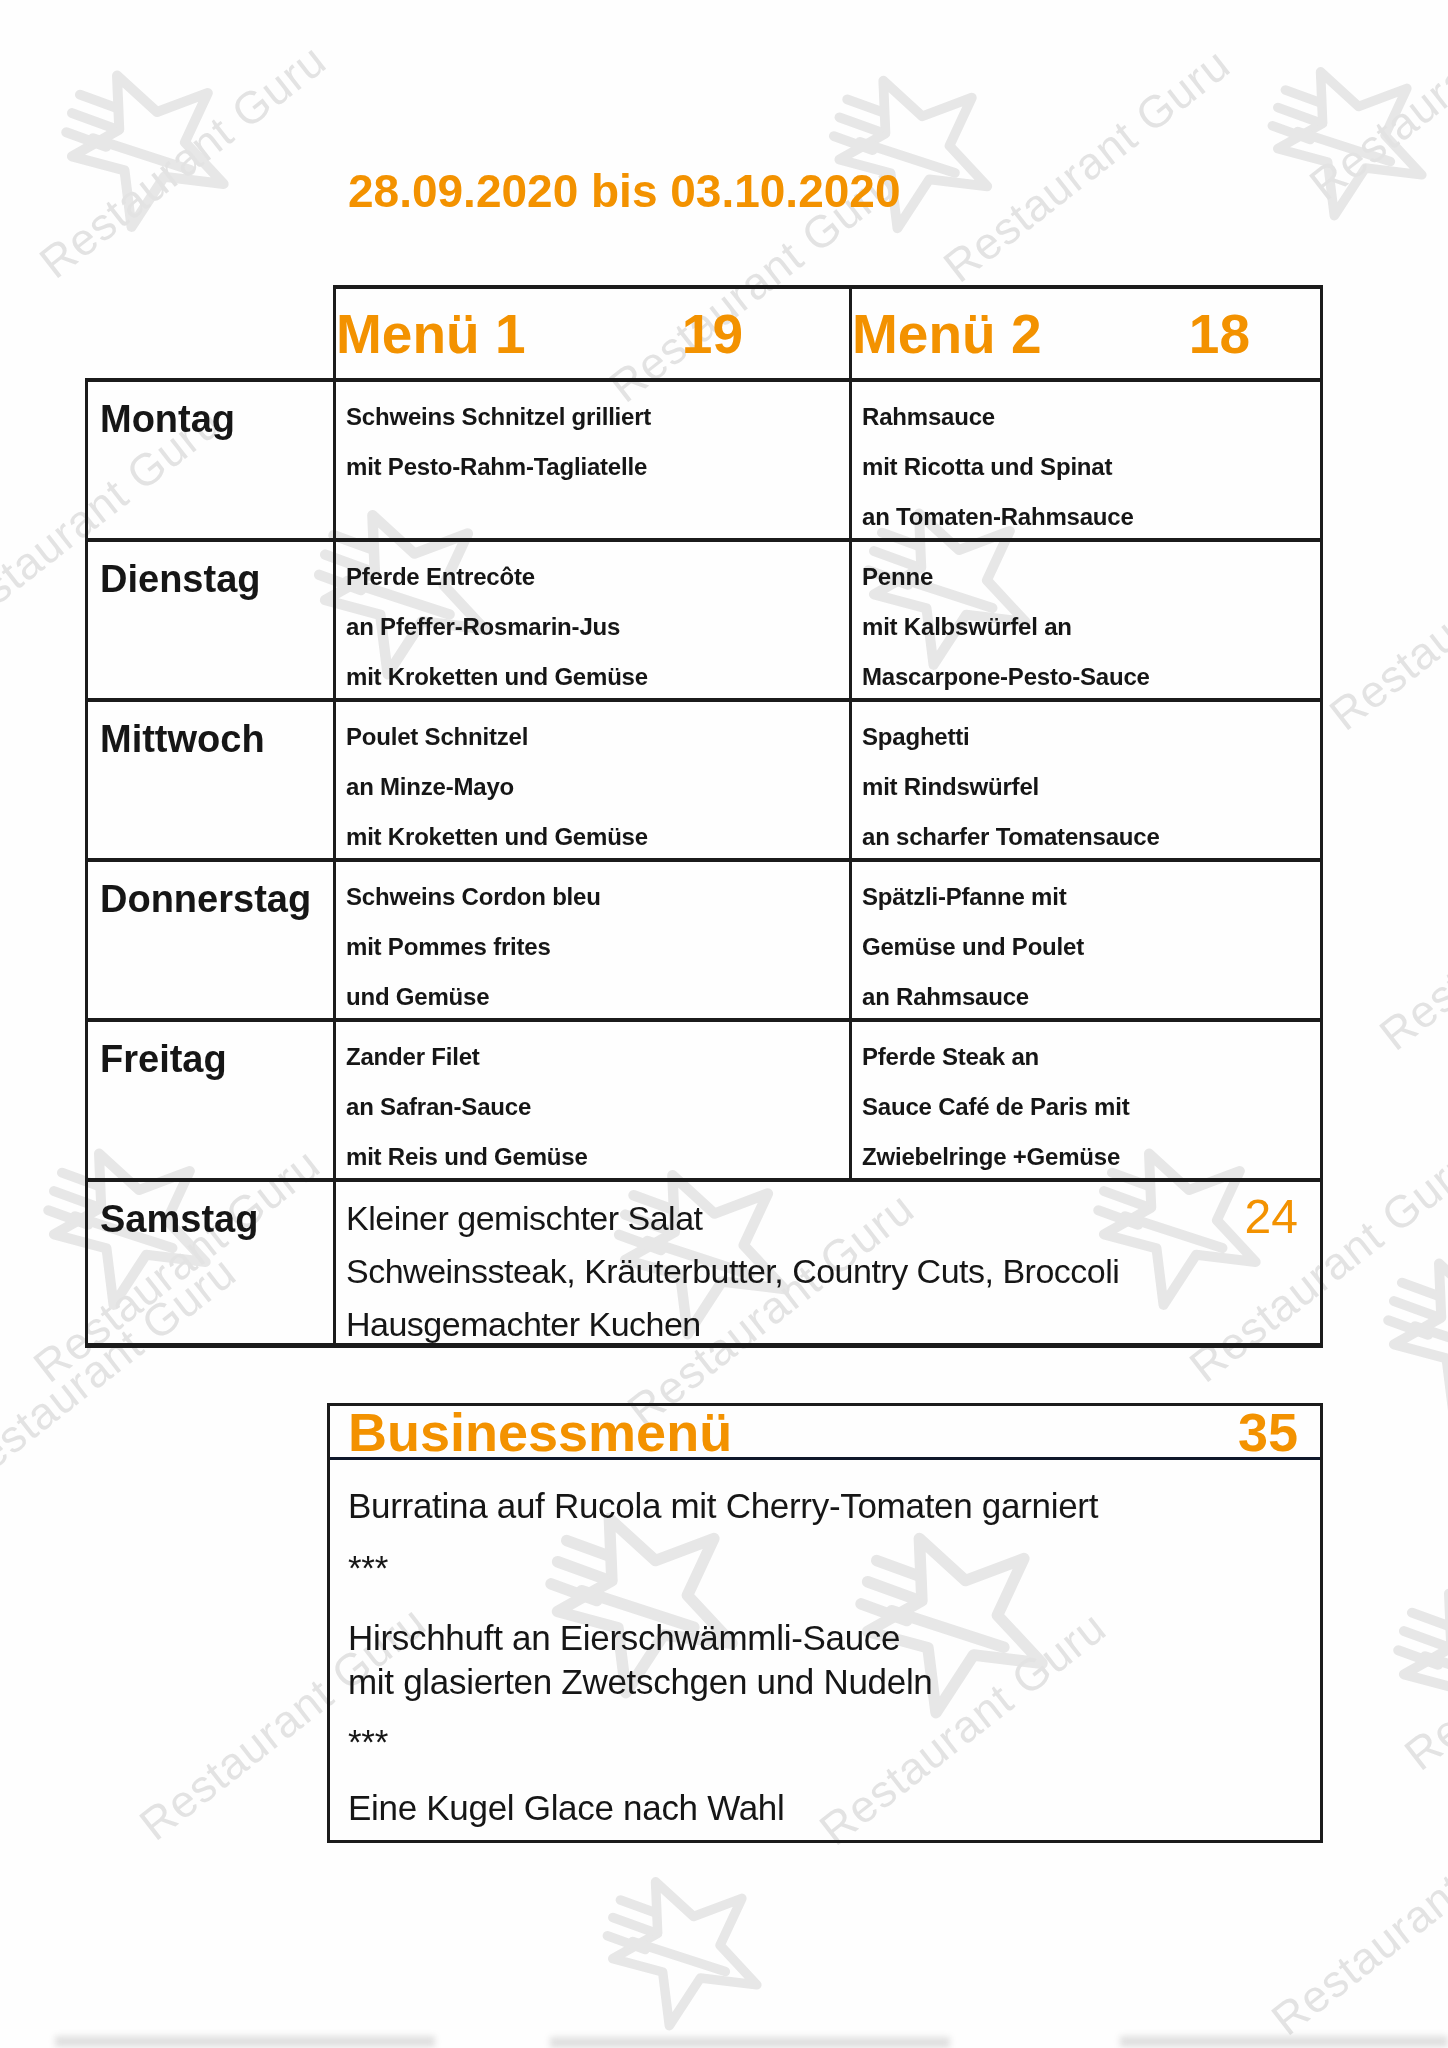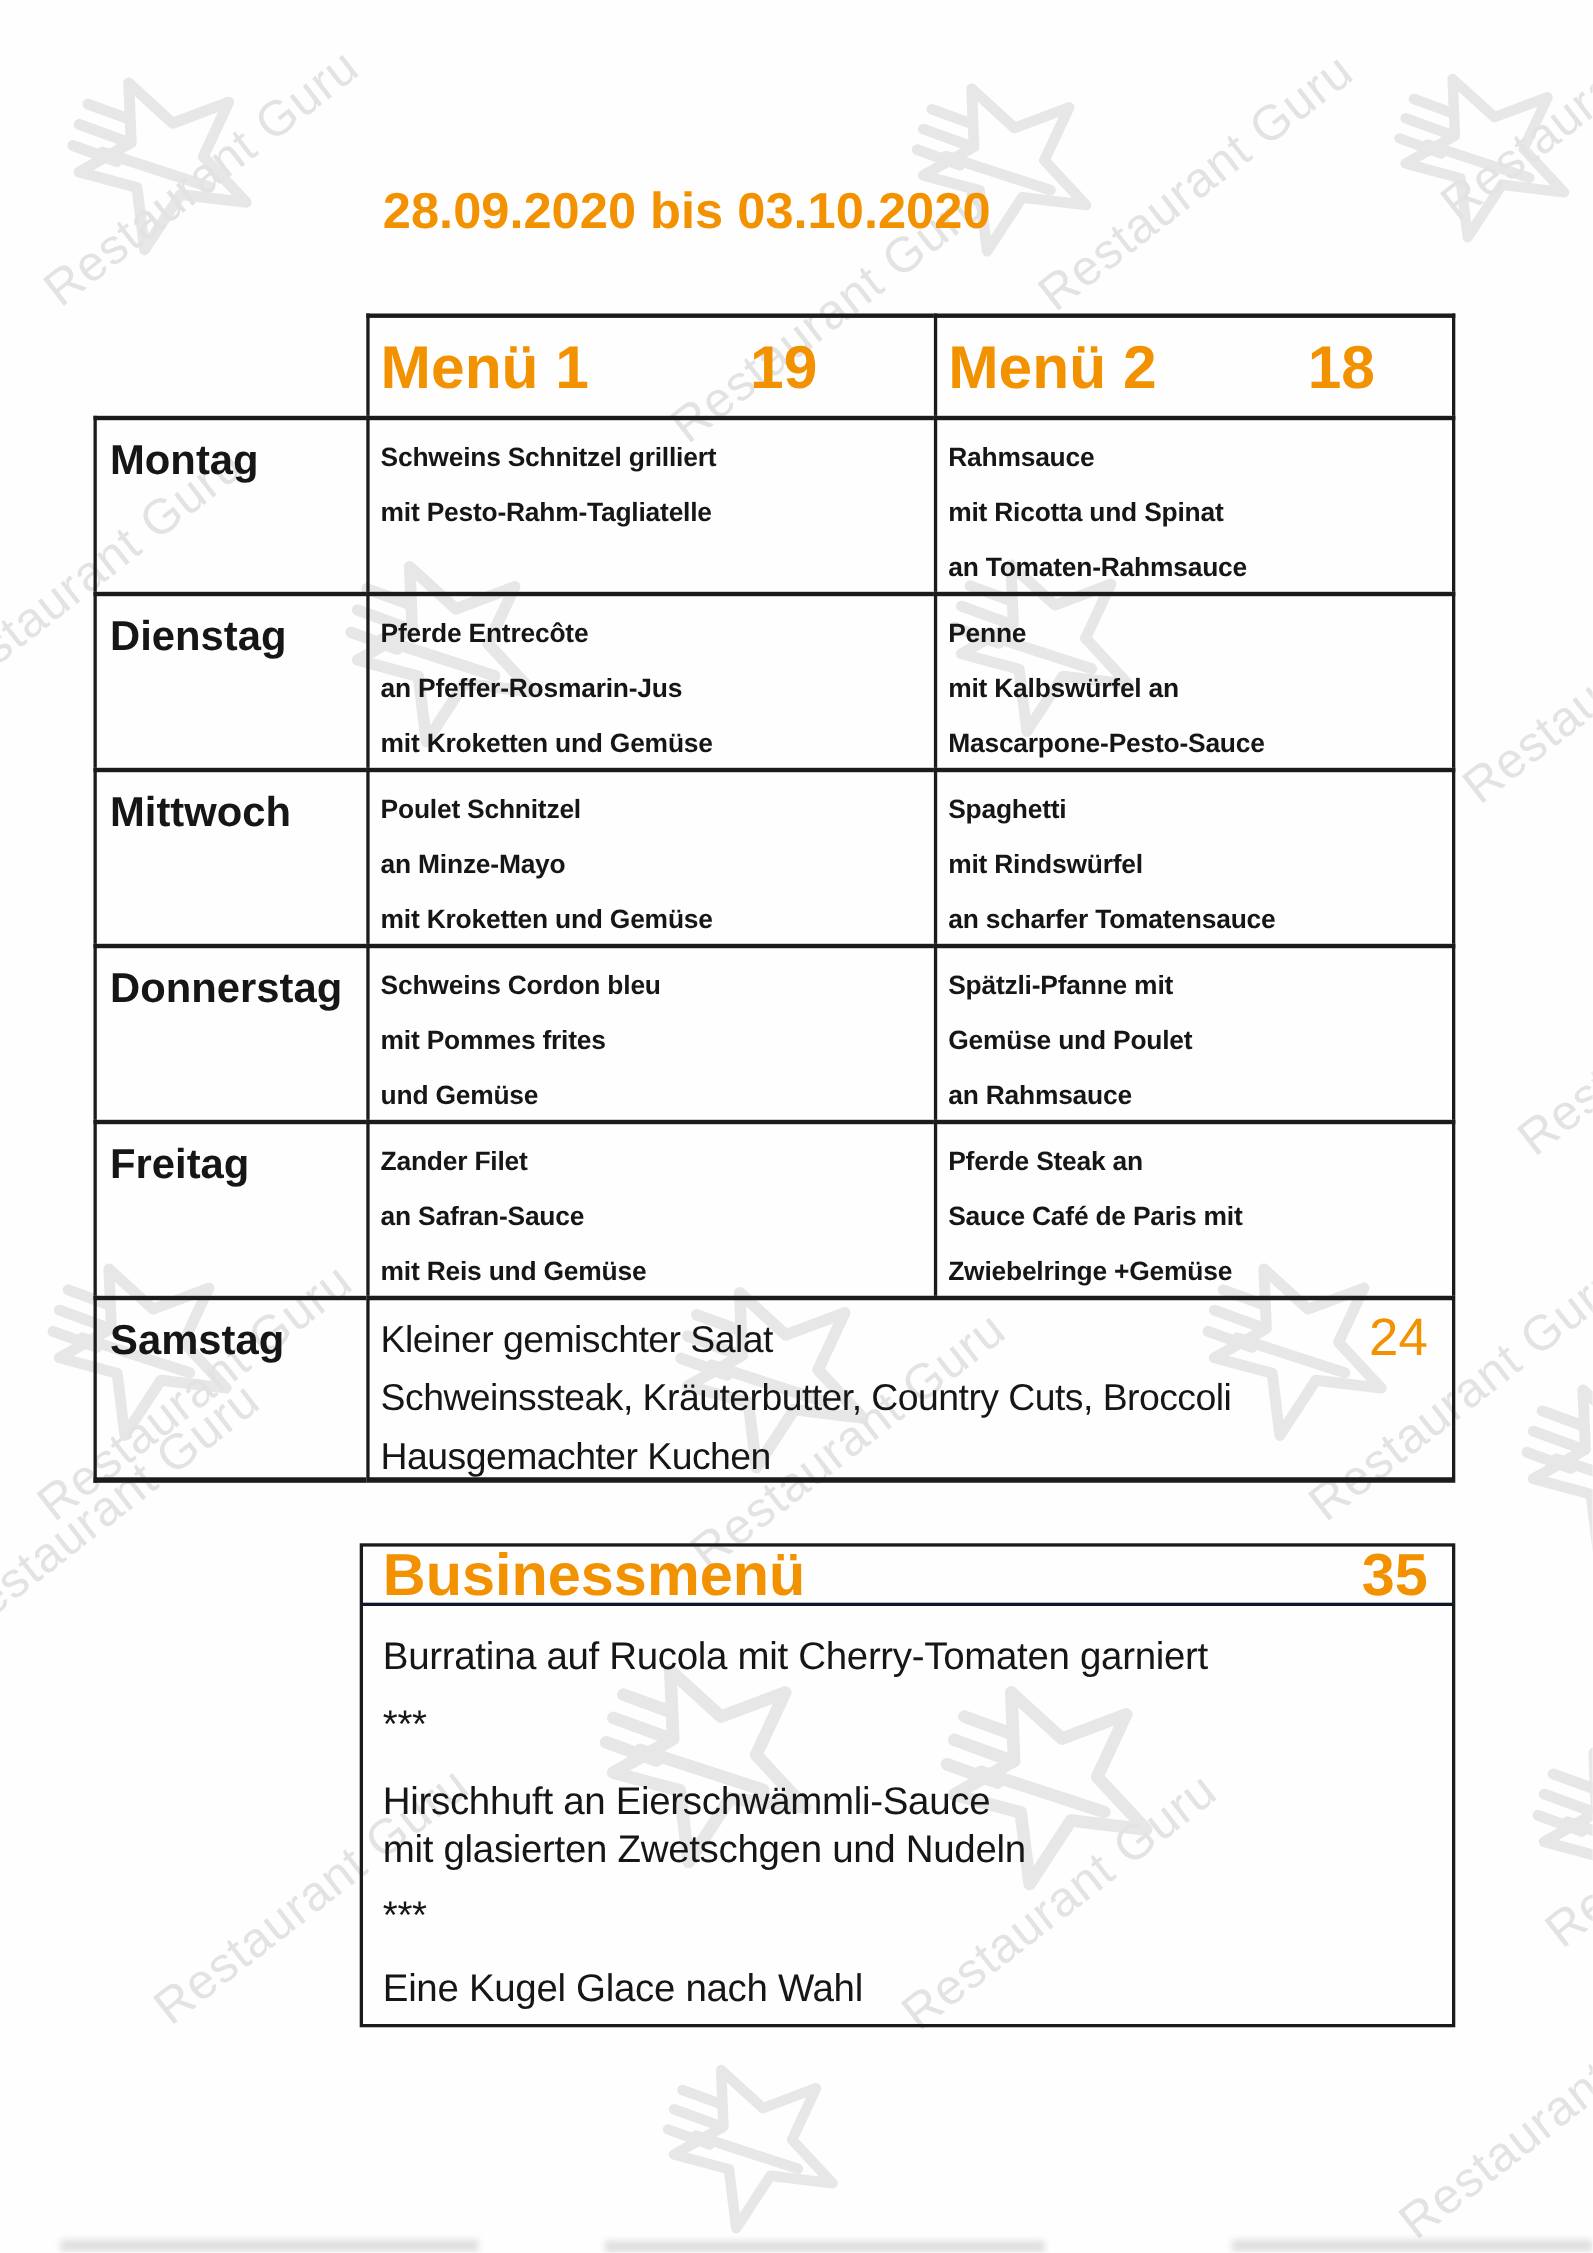--- a/index.html
+++ b/index.html
@@ -31,21 +31,21 @@
     display:grid;
     grid-template-columns:248px 516px 474px;
     grid-template-rows:93px 160px 160px 160px 160px 160px 170px;
   }
   .week > div{box-sizing:border-box;min-width:0;}
   .bL{border-left:3px solid #1b1b1b;}
   .bR{border-right:3px solid #1b1b1b;}
   .bT{border-top:4px solid #1b1b1b;}
   .bB{border-bottom:5px solid #1b1b1b;}
   .hdr{
-    display:flex;align-items:center;padding-left:10px;
+    display:flex;align-items:center;
     color:#F39200;font-weight:bold;font-size:55px;
   }
   .hdr .price{margin-left:auto;}
   .hdr.m1 .price{margin-right:106px;}
   .hdr.m2 .price{margin-right:70px;}
   .day{font-weight:bold;font-size:38px;padding:16px 0 0 12px;}
   .dish{font-size:24px;line-height:50px;padding:10px 0 18px 10px;letter-spacing:-0.2px;font-weight:bold;}
   .sat{
     grid-column:2 / 4;
     padding:10px 22px 0 10px;font-weight:normal;font-size:34px;line-height:53px;letter-spacing:-0.5px;

